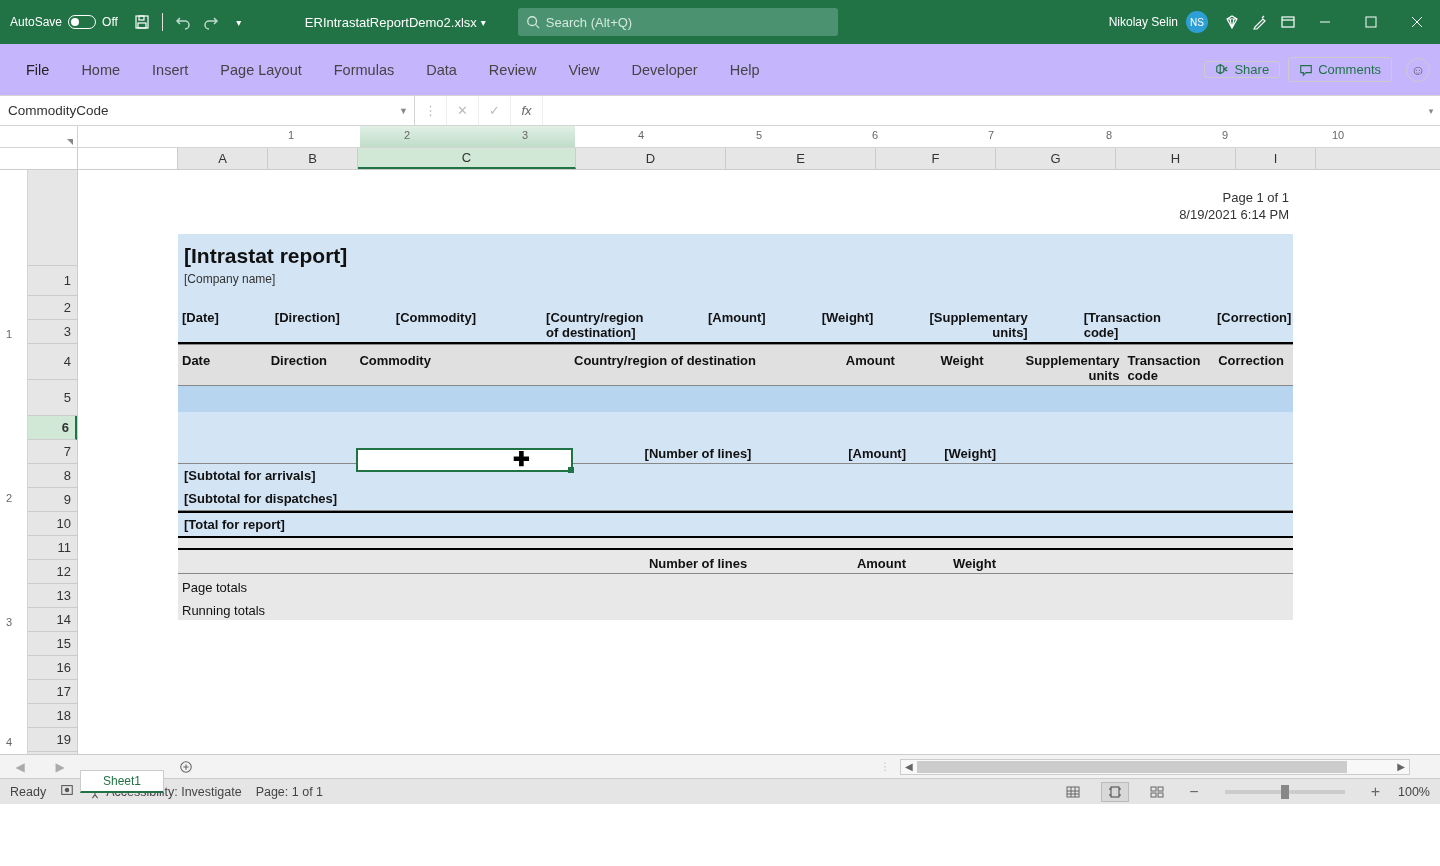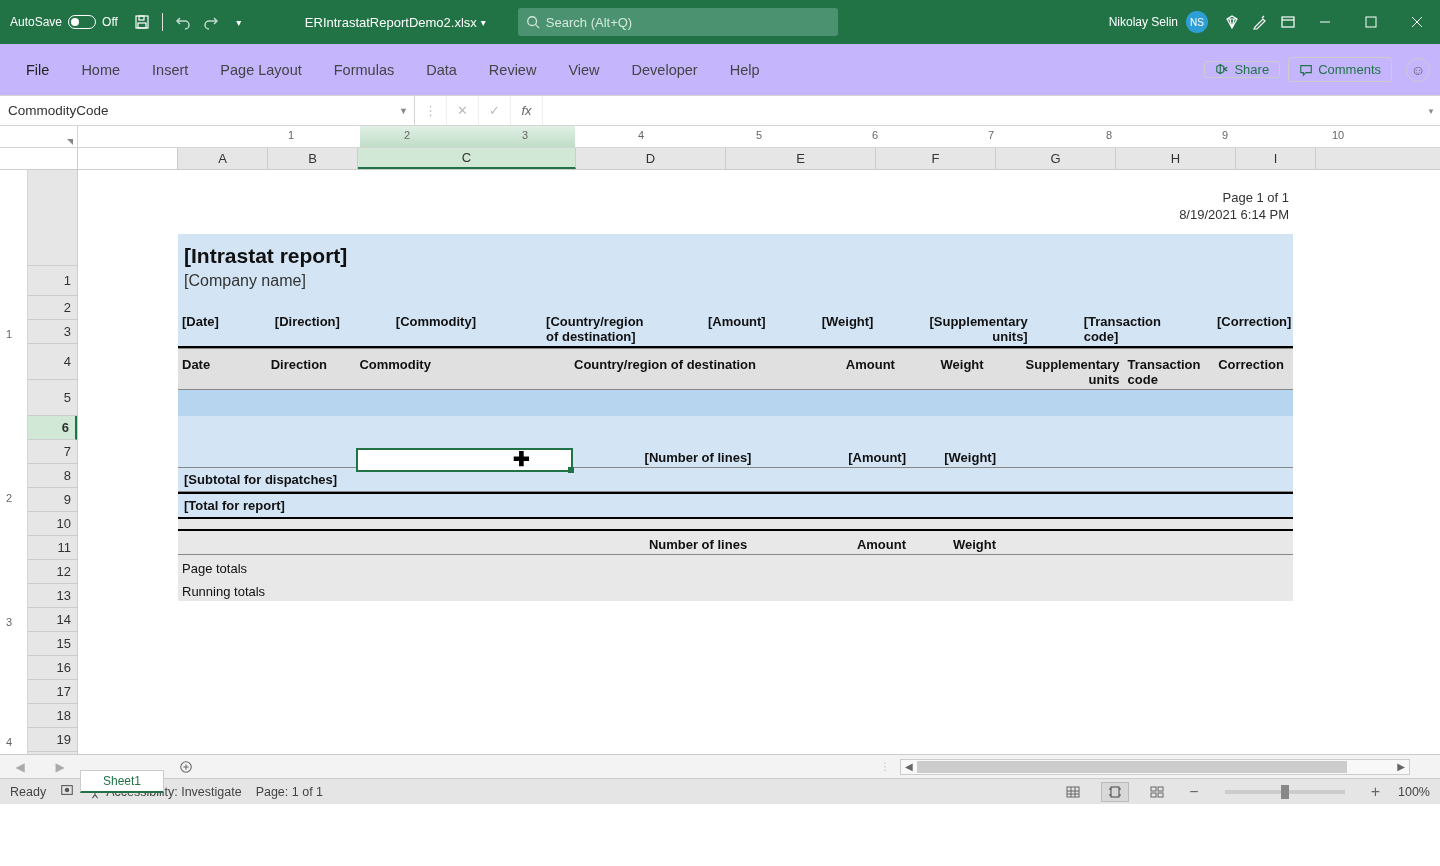--- a/index.html
+++ b/index.html
@@ -64,21 +64,21 @@
 .rowhdr.sel { background: #d0e8d5; border-right: 2px solid #217346; font-weight: 600; }
 .rowhdr.pre-gap { height: 50px; font-size:0; }
 .sheet { flex: 1; position: relative; background: #fff; overflow: hidden; }
 
 
 .page { position: absolute; left: 100px; top: 20px; width: 1115px; }
 .page-meta { text-align: right; font-size: 13px; color: #333; padding-right: 4px; }
 .page-meta div { margin-bottom: 2px; }
 .rpt-area { background: #d3e4f5; margin-top: 12px; }
 .rpt-title { font-size: 21px; font-weight: 700; padding: 10px 6px 2px; color: #111; }
-.rpt-company { font-size: 16px; padding: 2px 6px 10px; color: #333; }
+.rpt-company { font-size: 12px; padding: 2px 6px 10px; color: #333; }
 .hdr-row { display: flex; font-size: 13px; font-weight: 700; color: #111; padding: 6px 0 0; }
 .hdr-row > div { padding: 2px 4px; }
 .hdr-row.t1 { border-bottom: 2px solid #000; gap: 48px; }
 .hdr-row.t2 { background: #e0e0e0; border-top: 1px solid #888; border-bottom: 1px solid #888; }
 .data-row { height: 26px; display: flex; }
 .data-row.sel { background: #b8d5ef; }
 .cell-sel { border: 2px solid #217346; position: absolute; left: 178px; top: 258px; width: 217px; height: 24px; background: #fff; }
 .cell-sel::after { content: ""; position: absolute; right: -3px; bottom: -3px; width: 6px; height: 6px; background: #217346; }
 .cursor-plus { position: absolute; left: 335px; top: 257px; font-size: 20px; font-weight: bold; color: #000; pointer-events: none; text-shadow: -1px 0 #fff, 1px 0 #fff, 0 -1px #fff, 0 1px #fff; }
 .sub-row { font-size: 13px; font-weight: 700; padding: 4px 6px; color: #111; }
@@ -336,20 +336,21 @@
         <div class="data-row sel"></div>
         <div class="data-row"></div>
         <div class="hdr-row" style="border-bottom:1px solid #888;">
           <div class="c-date"></div>
             <div class="c-dir"></div>
             <div class="c-comm"></div>
           <div class="c-ctry" style="text-align:center">[Number of lines]</div>
           <div class="c-amt">[Amount]</div>
           <div class="c-wt">[Weight]</div>
         </div>
+        <div class="sub-row">[Subtotal for arrivals]</div>
         <div class="sub-row" style="border-bottom:1px solid #888;">[Subtotal for dispatches]</div>
         <div class="sub-row total-row">[Total for report]</div>
       </div>
       <div class="lower-area">
         <div style="height:10px"></div>
         <div class="plain-row hdr2">
           <div class="c-date"></div>
             <div class="c-dir"></div>
             <div class="c-comm"></div>
           <div class="c-ctry" style="text-align:center">Number of lines</div>

